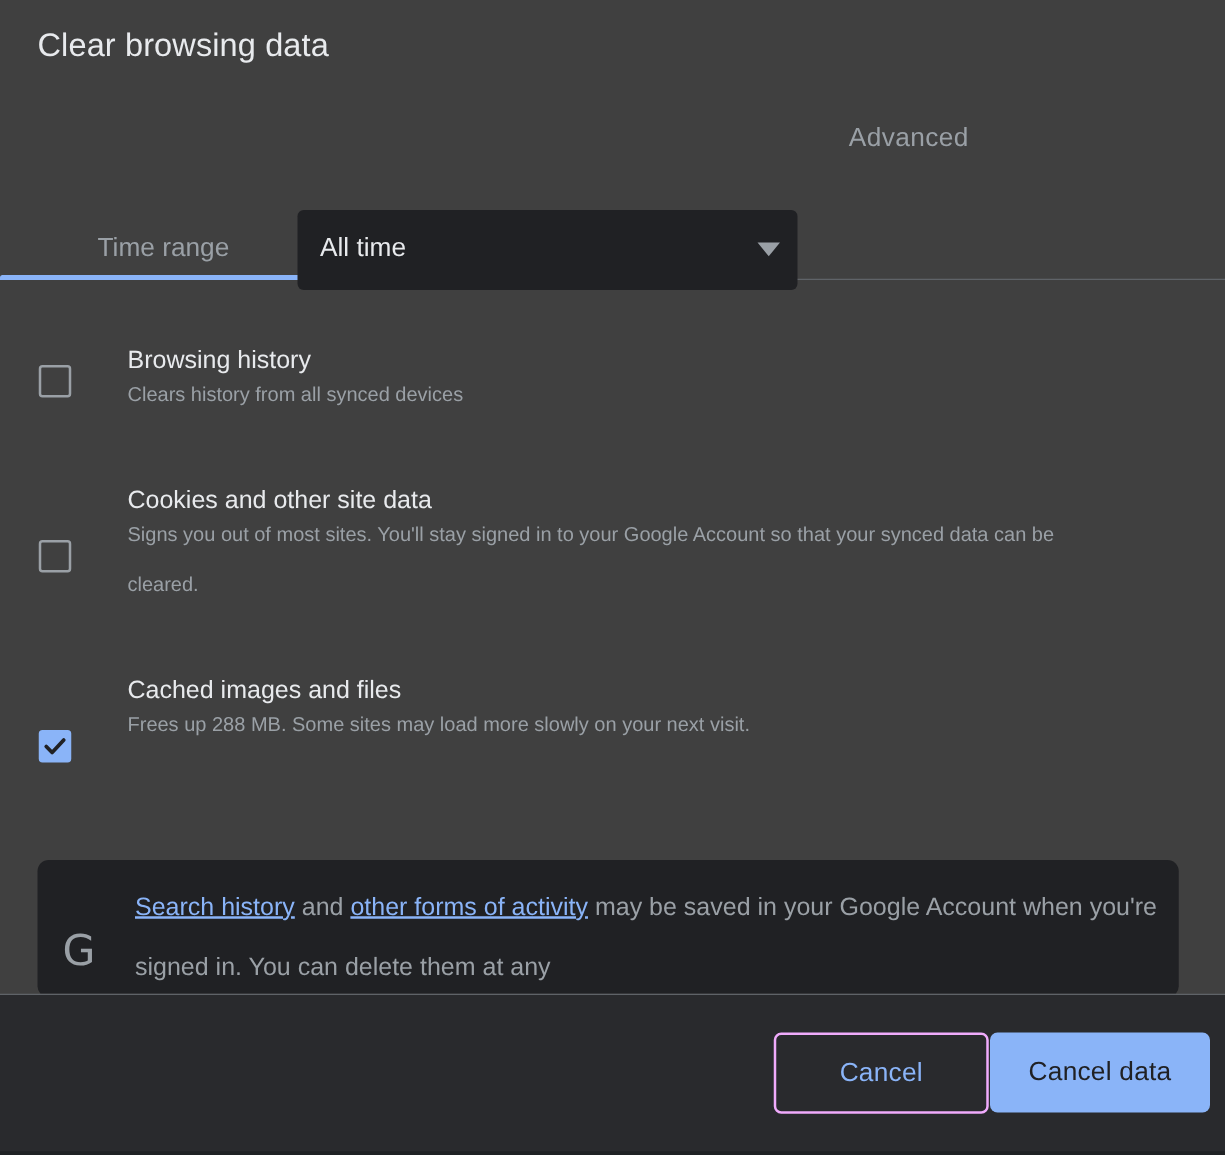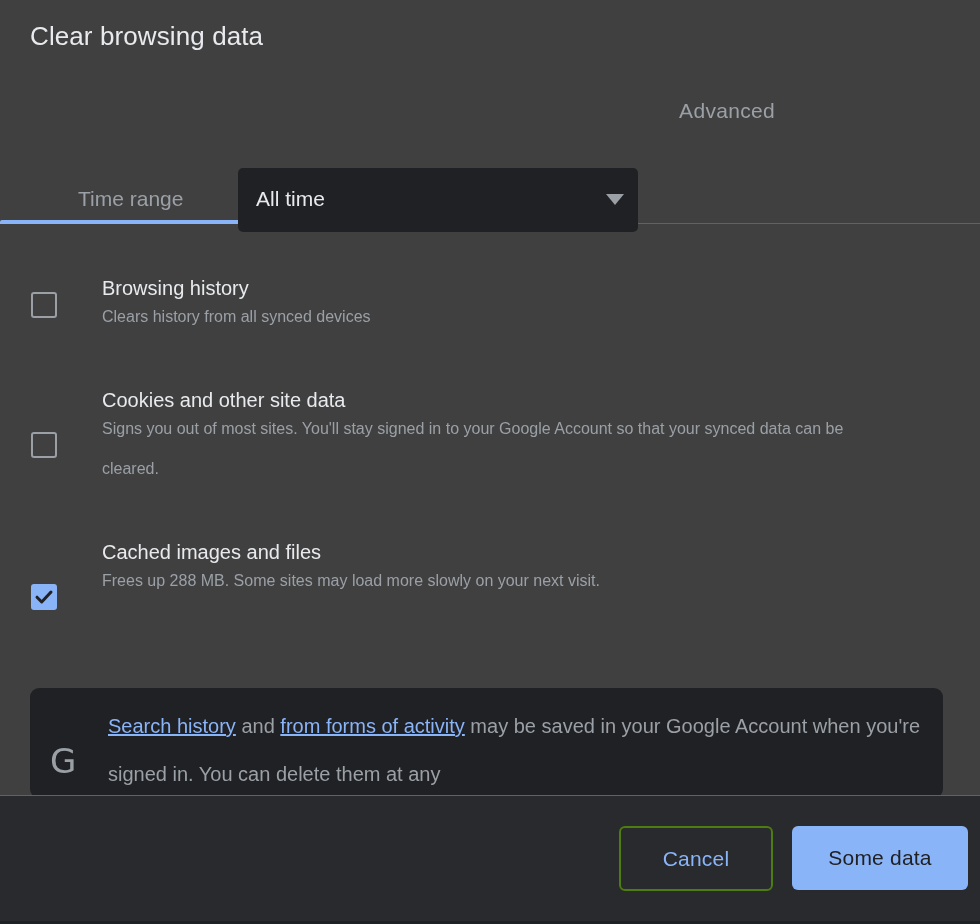--- a/index.html
+++ b/index.html
@@ -266,25 +266,25 @@
     display: flex;
     align-items: center;
     justify-content: center;
     cursor: pointer;
     user-select: none;
     font-family: "Liberation Sans", sans-serif;
   }
   .btn-cancel {
     left: 619px;
     top: 30px;
-    width: 154px;
+    width: 172px;
     height: 65px;
     background: #292a2d;
     color: #8ab4f8;
-    border: 2px solid #4d7c0f;
+    border: 2px solid #f0abfc;
   }
   .btn-clear {
     left: 792px;
     top: 30px;
     width: 176px;
     height: 64px;
     background: #8ab4f8;
     color: #202124;
     border: none;
   }
@@ -344,30 +344,30 @@
           <path d="M6 13.2 L10.7 18 L20 8" fill="none" stroke="#202124" stroke-width="3" stroke-linecap="round" stroke-linejoin="round"></path>
         </svg>
       </div>
       <div class="opt-title">Cached images and files</div>
       <div class="opt-desc">Frees up 288 MB. Some sites may load more slowly on your next visit.</div>
     </div>
 
     <div class="info-card">
       <div class="g-logo">G</div>
       <div class="info-text">
-        <a>Search history</a><span> and </span><a>from forms of activity</a><span> may be saved in your Google Account when you're signed in. You can delete them at any</span>
+        <a>Search history</a><span> and </span><a>other forms of activity</a><span> may be saved in your Google Account when you're signed in. You can delete them at any</span>
       </div>
     </div>
 
   </div>
 
   <div class="footer-divider"></div>
   <div class="footer">
     <div class="btn btn-cancel">
       <span>Cancel</span>
     </div>
     <div class="btn btn-clear">
-      <span>Some data</span>
+      <span>Cancel data</span>
     </div>
   </div>
 
   <div class="bottom-edge"></div>
 </div>
 
 </body></html>

